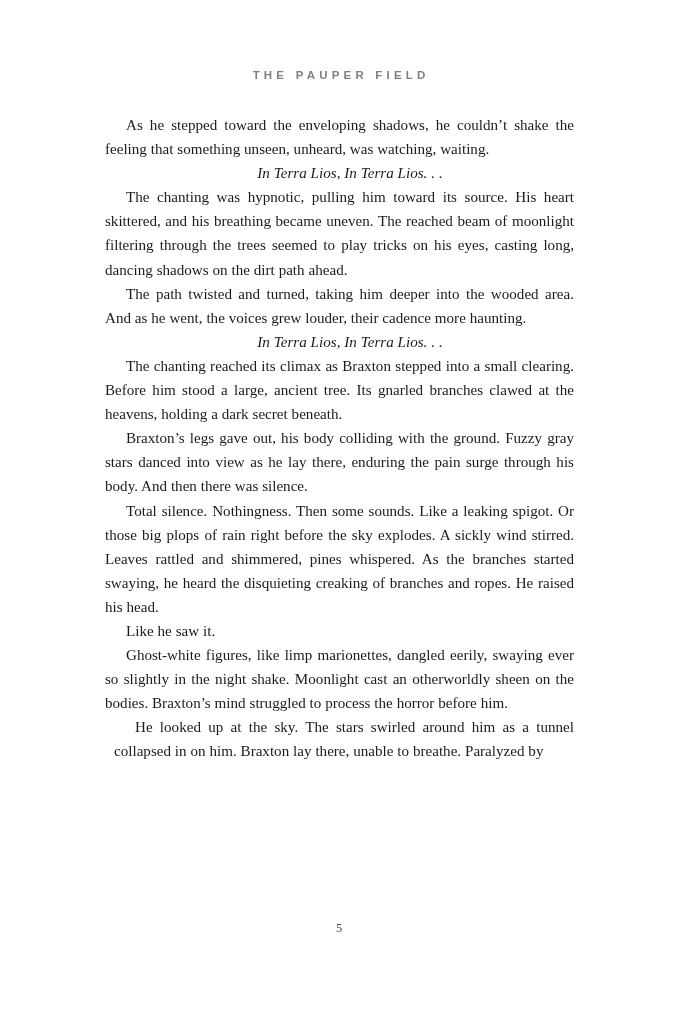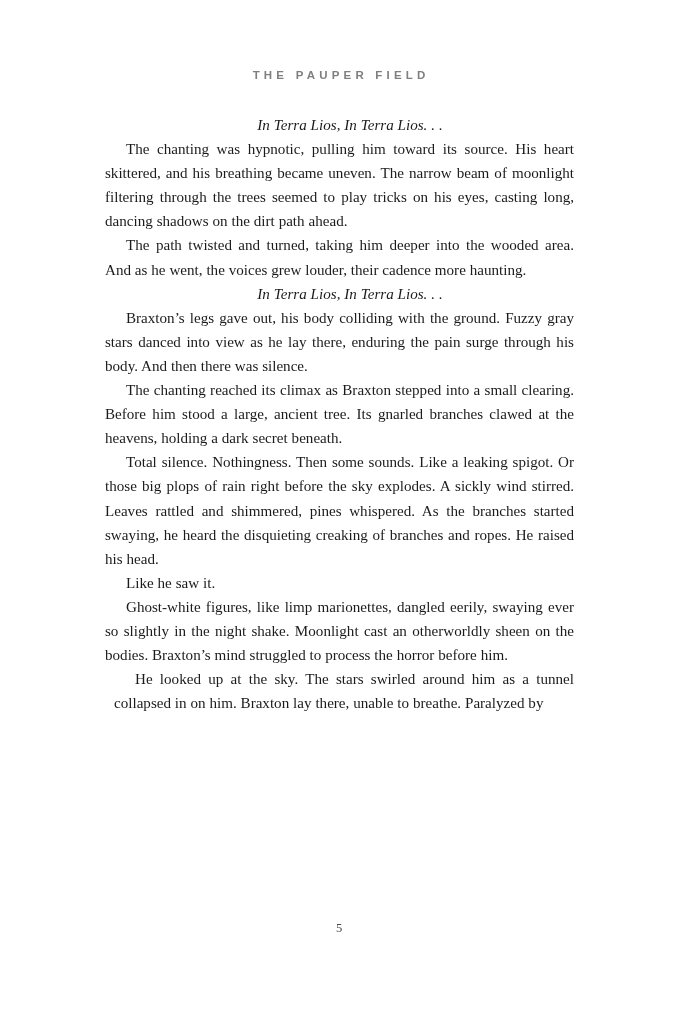--- a/index.html
+++ b/index.html
@@ -89,26 +89,27 @@
 </style>
 </head>
 <body>
 
 <div class="page">
 
   <div class="running-head">THE PAUPER FIELD</div>
 
   <div class="textblock">
 
+    <p class="para">As he stepped toward the enveloping shadows, he couldn’t shake the feeling that something unseen, unheard, was watching, waiting.</p>
     <p class="para chant">In Terra Lios, In Terra Lios. . .</p>
-    <p class="para">The chanting was hypnotic, pulling him toward its source. His heart skittered, and his breathing became uneven. The narrow beam of moonlight filtering through the trees seemed to play tricks on his eyes, casting long, dancing shadows on the dirt path ahead.</p>
+    <p class="para">The chanting was hypnotic, pulling him toward its source. His heart skittered, and his breathing became uneven. The reached beam of moonlight filtering through the trees seemed to play tricks on his eyes, casting long, dancing shadows on the dirt path ahead.</p>
     <p class="para">The path twisted and turned, taking him deeper into the wooded area. And as he went, the voices grew louder, their cadence more haunting.</p>
     <p class="para chant">In Terra Lios, In Terra Lios. . .</p>
+    <p class="para">The chanting reached its climax as Braxton stepped into a small clearing. Before him stood a large, ancient tree. Its gnarled branches clawed at the heavens, holding a dark secret beneath.</p>
     <p class="para">Braxton’s legs gave out, his body colliding with the ground. Fuzzy gray stars danced into view as he lay there, enduring the pain surge through his body. And then there was silence.</p>
-    <p class="para">The chanting reached its climax as Braxton stepped into a small clearing. Before him stood a large, ancient tree. Its gnarled branches clawed at the heavens, holding a dark secret beneath.</p>
     <p class="para">Total silence. Nothingness. Then some sounds. Like a leaking spigot. Or those big plops of rain right before the sky explodes. A sickly wind stirred. Leaves rattled and shimmered, pines whispered. As the branches started swaying, he heard the disquieting creaking of branches and ropes. He raised his head.</p>
     <p class="para">Like he saw it.</p>
     <p class="para">Ghost-white figures, like limp marionettes, dangled eerily, swaying ever so slightly in the night shake. Moonlight cast an otherworldly sheen on the bodies. Braxton’s mind struggled to process the horror before him.</p>
     <p class="para tight">He looked up at the sky. The stars swirled around him as a tunnel collapsed in on him. Braxton lay there, unable to breathe. Paralyzed by</p>
 
   </div>
 
   <div class="folio">5</div>
 
 </div>

